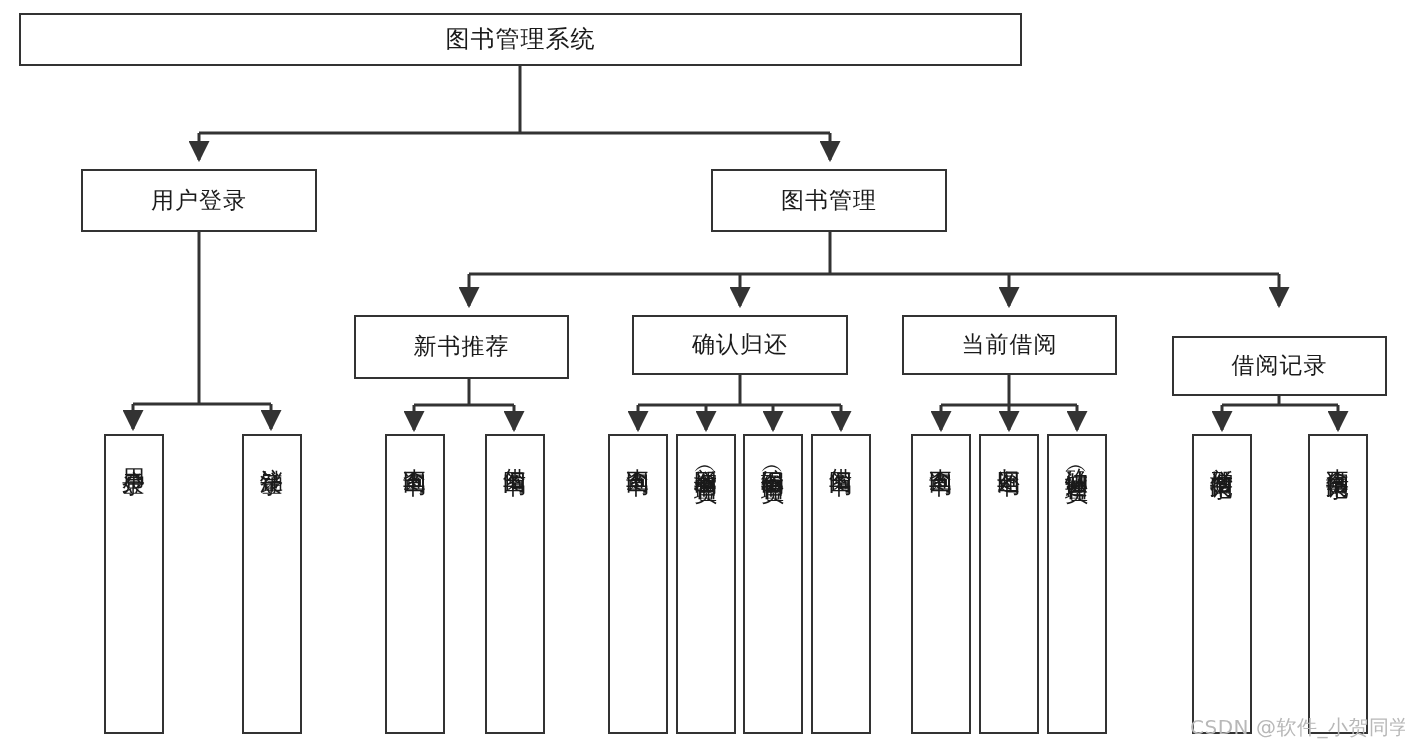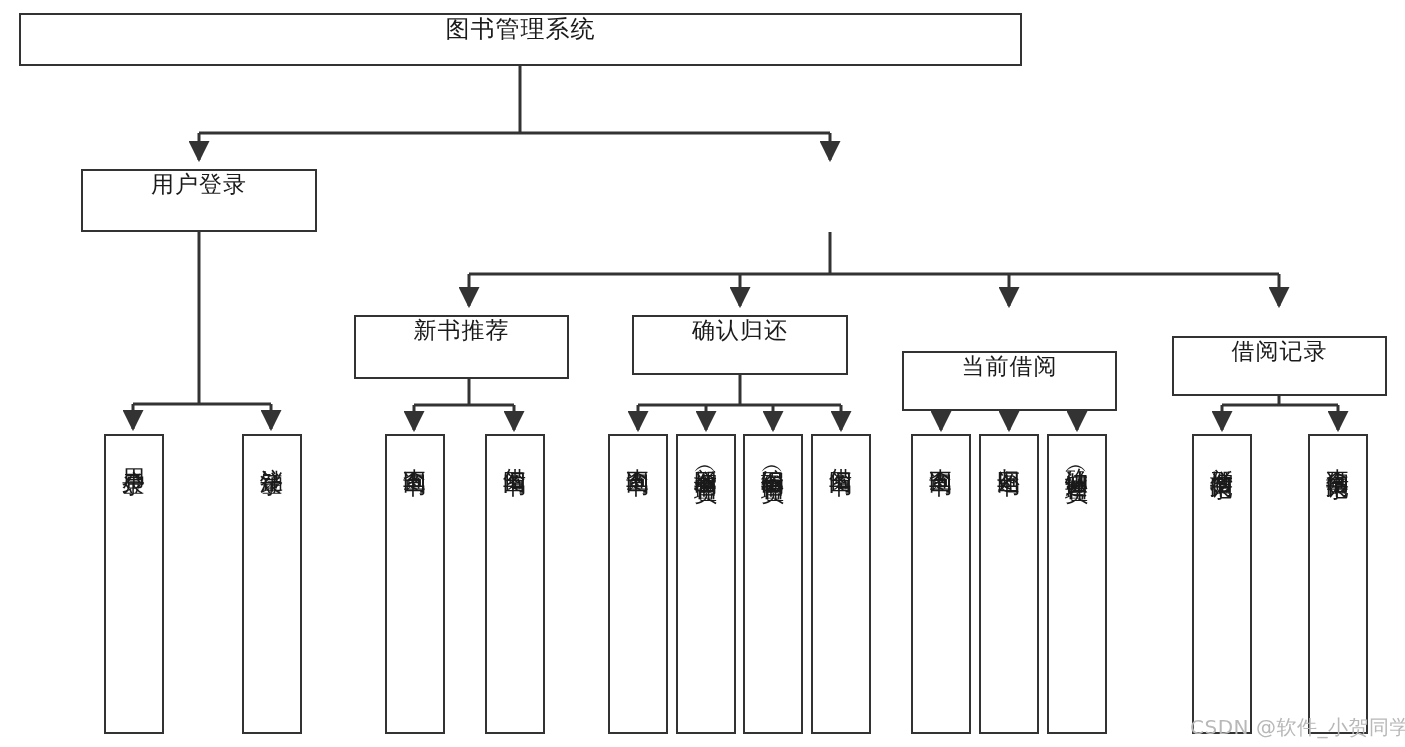--- a/index.html
+++ b/index.html
@@ -24,21 +24,21 @@
     width: 1405px;
     height: 747px;
     pointer-events: none;
   }
   .node {
     position: absolute;
     box-sizing: border-box;
     border: 2.5px solid #333333;
     background: #ffffff;
     display: flex;
-    align-items: flex-start;
+    align-items: center;
     justify-content: center;
     color: #1a1a1a;
   }
   .node.horiz {
     font-size: 23px;
     letter-spacing: 1px;
     line-height: 1.2;
   }
   .node.title {
     font-size: 24px;
@@ -121,28 +121,31 @@
     </g>
   </svg>
 
   <div class="node horiz title" style="left:19px; top:13px; width:1003px; height:53px;">
     <span>图书管理系统</span>
   </div>
 
   <div class="node horiz" style="left:81px; top:169px; width:236px; height:63px;">
     <span>用户登录</span>
   </div>
+  <div class="node horiz" style="left:711px; top:169px; width:236px; height:63px;">
+    <span>图书管理</span>
+  </div>
 
   <div class="node horiz" style="left:354px; top:315px; width:215px; height:64px;">
     <span>新书推荐</span>
   </div>
   <div class="node horiz" style="left:632px; top:315px; width:216px; height:60px;">
     <span>确认归还</span>
   </div>
-  <div class="node horiz" style="left:902px; top:315px; width:215px; height:60px;margin-top:36px;">
+  <div class="node horiz" style="left:902px; top:315px; width:215px; height:60px;">
     <span>当前借阅</span>
   </div>
   <div class="node horiz" style="left:1172px; top:315px; width:215px; height:60px;margin-top:21px;">
     <span>借阅记录</span>
   </div>
 
   <div class="node leaf" style="left:104px; top:434px; width:60px; height:300px;">
     <span class="vtext">用户登录</span>
   </div>
   <div class="node leaf" style="left:242px; top:434px; width:60px; height:300px;">

